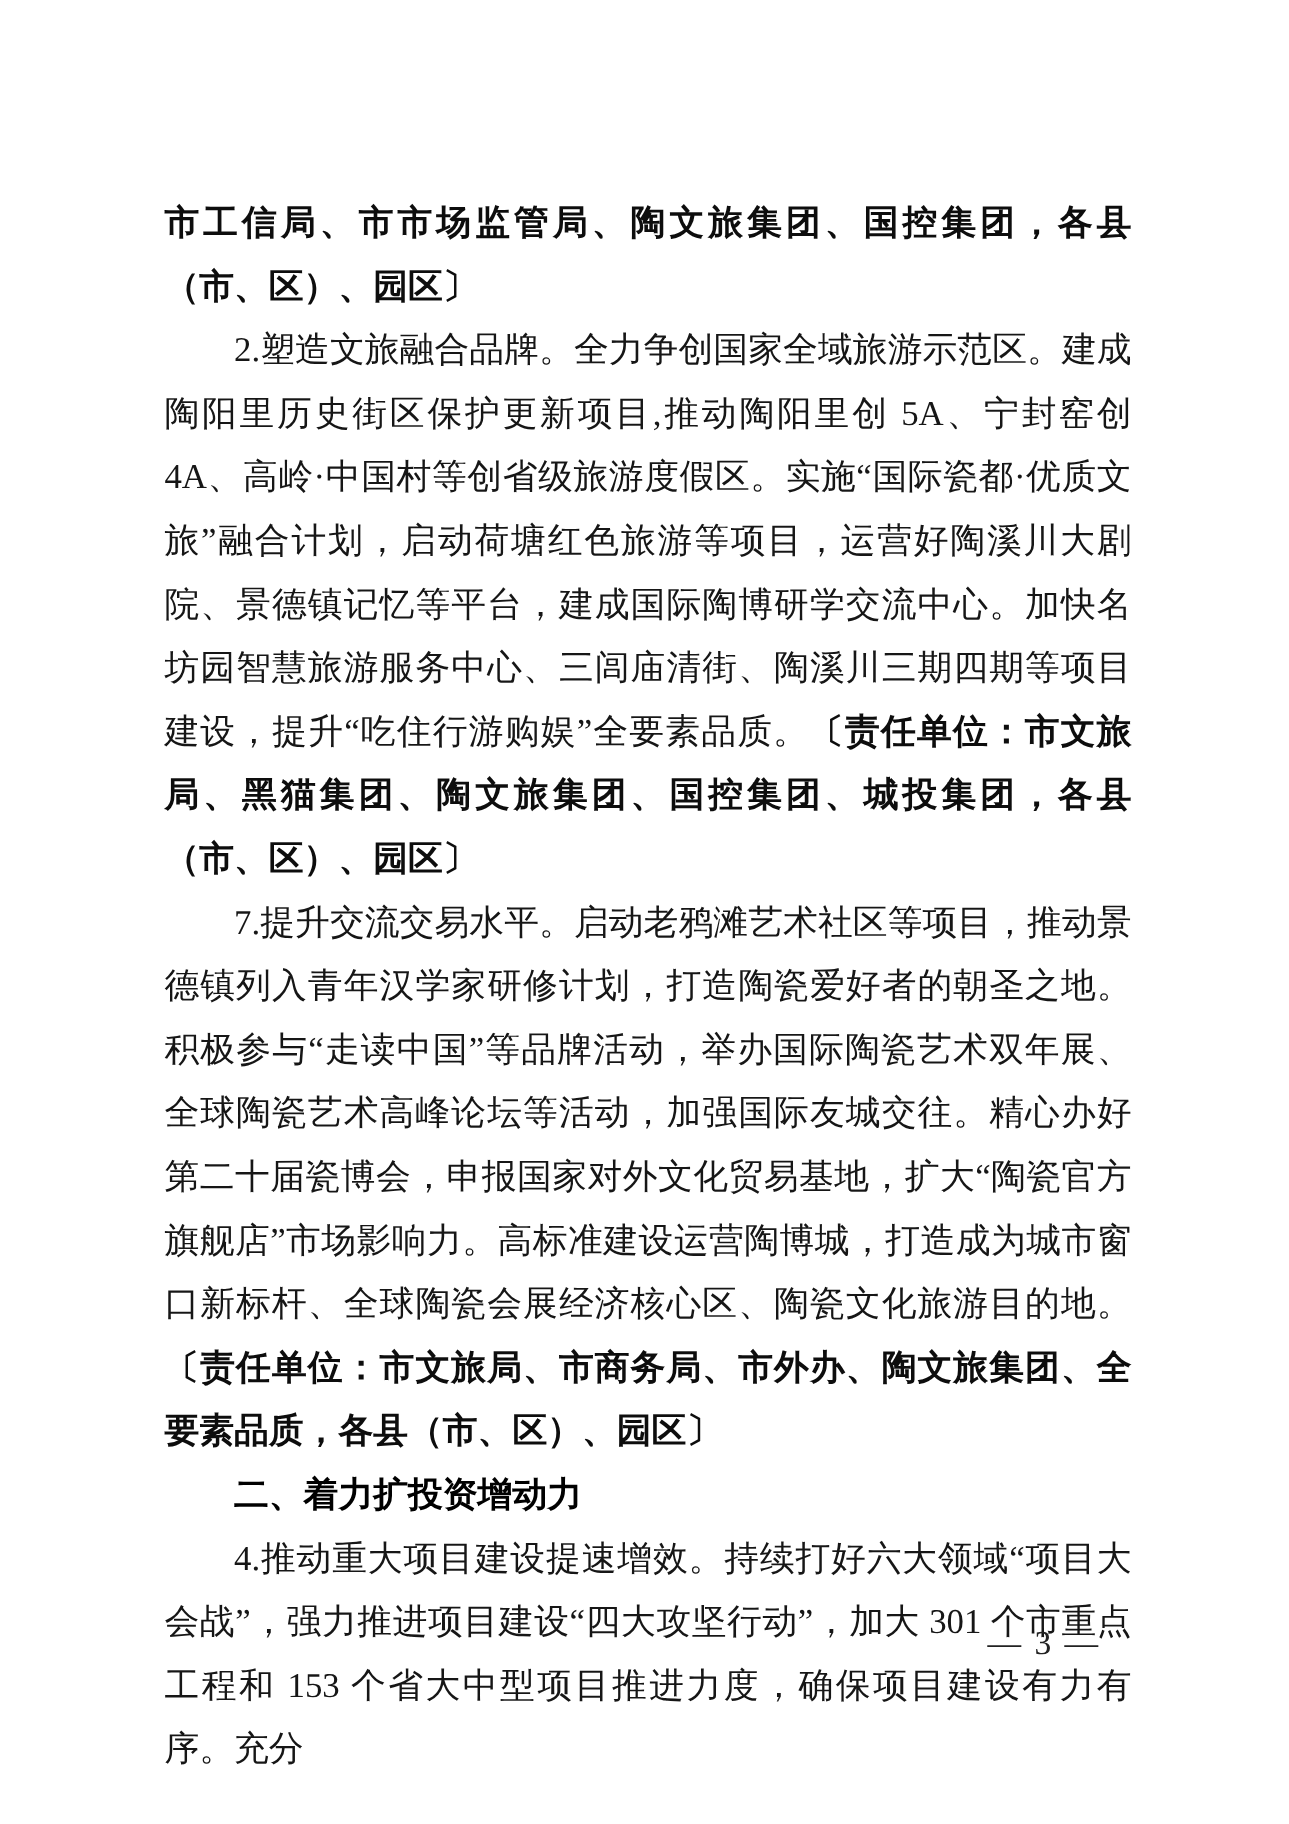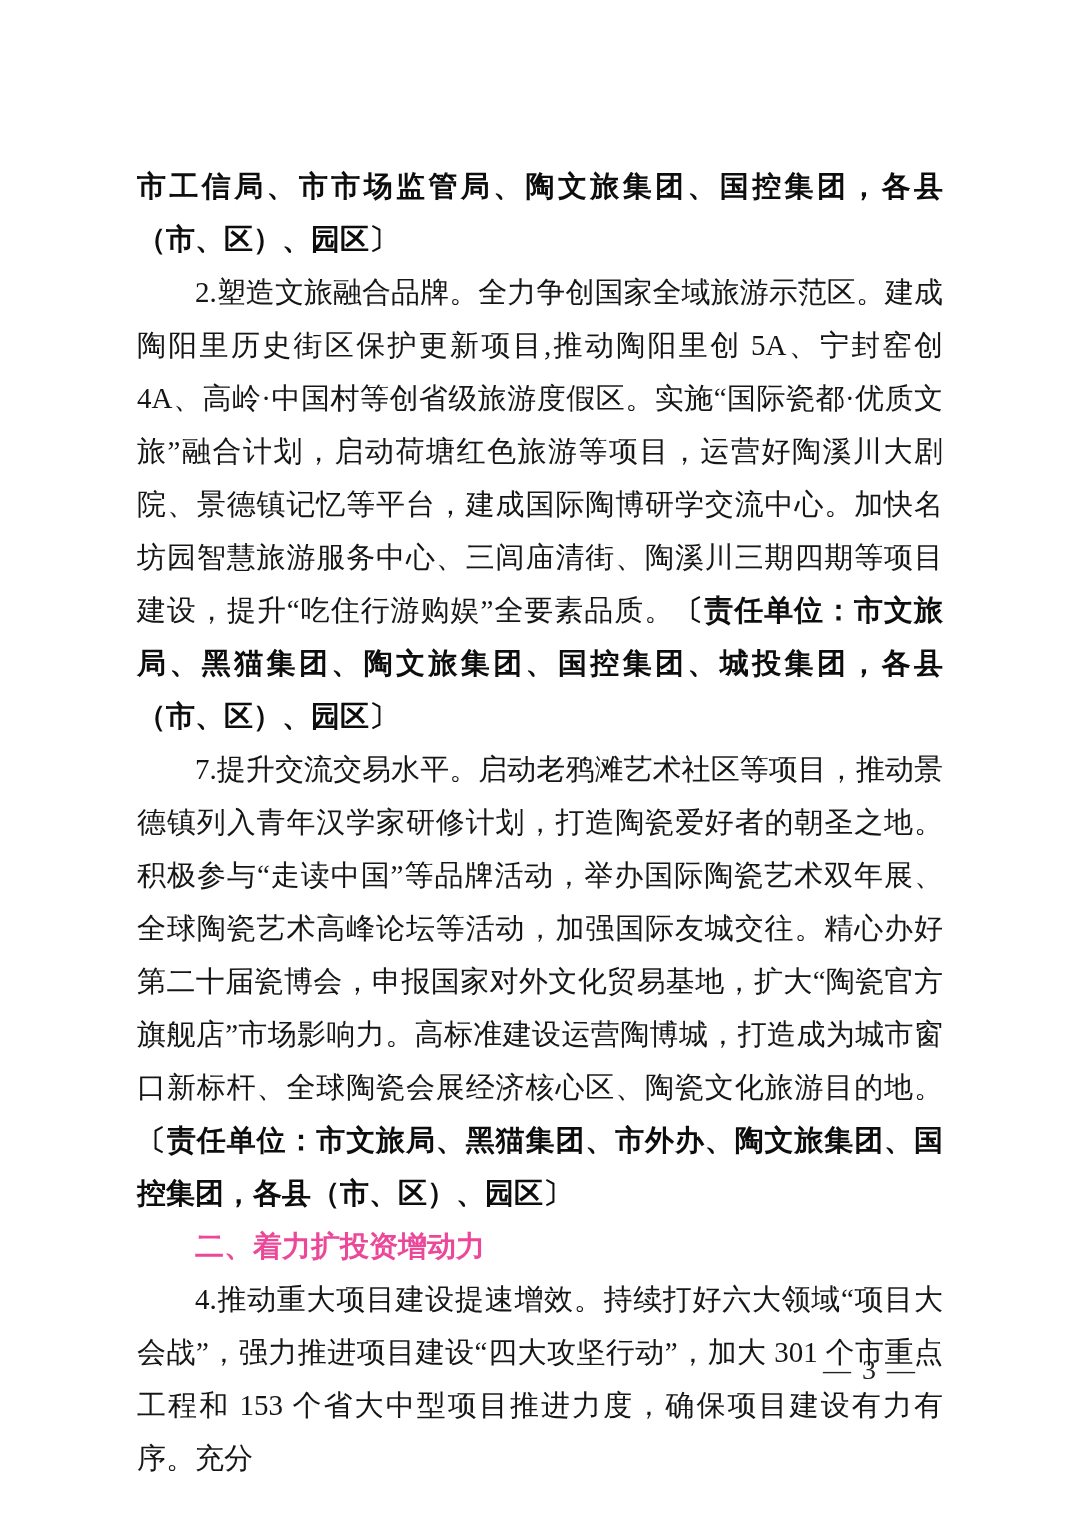--- a/index.html
+++ b/index.html
@@ -42,21 +42,21 @@
     font-weight: 400;
   }
   .run-hei {
     font-family: "Liberation Sans", "DejaVu Sans", sans-serif;
     font-weight: 700;
     color: #0d0d0d;
   }
   .heading-para {
     font-family: "Liberation Sans", "DejaVu Sans", sans-serif;
     font-weight: 700;
-    color: #ec4899;
+    color: #000000;
   }
   .page-number {
     position: absolute;
     top: 1352px;
     right: 157px;
     font-family: "Liberation Serif", "DejaVu Serif", serif;
     font-size: 28px;
     line-height: 36px;
     color: #222222;
     letter-spacing: 2px;
@@ -65,21 +65,21 @@
 </head>
 <body>
 
 <div class="page">
   <div class="content">
 
     <p class="para"><span class="run-hei">市工信局、市市场监管局、陶文旅集团、国控集团，各县（市、区）、园区〕</span></p>
 
     <p class="para indent"><span class="run-num-title">2.塑造文旅融合品牌。</span><span class="run-body">全力争创国家全域旅游示范区。建成陶阳里历史街区保护更新项目,推动陶阳里创 5A、宁封窑创 4A、高岭·中国村等创省级旅游度假区。实施“国际瓷都·优质文旅”融合计划，启动荷塘红色旅游等项目，运营好陶溪川大剧院、景德镇记忆等平台，建成国际陶博研学交流中心。加快名坊园智慧旅游服务中心、三闾庙清街、陶溪川三期四期等项目建设，提升“吃住行游购娱”全要素品质。</span><span class="run-hei">〔责任单位：市文旅局、黑猫集团、陶文旅集团、国控集团、城投集团，各县（市、区）、园区〕</span></p>
 
-    <p class="para indent"><span class="run-num-title">7.提升交流交易水平。</span><span class="run-body">启动老鸦滩艺术社区等项目，推动景德镇列入青年汉学家研修计划，打造陶瓷爱好者的朝圣之地。积极参与“走读中国”等品牌活动，举办国际陶瓷艺术双年展、全球陶瓷艺术高峰论坛等活动，加强国际友城交往。精心办好第二十届瓷博会，申报国家对外文化贸易基地，扩大“陶瓷官方旗舰店”市场影响力。高标准建设运营陶博城，打造成为城市窗口新标杆、全球陶瓷会展经济核心区、陶瓷文化旅游目的地。</span><span class="run-hei">〔责任单位：市文旅局、黑猫集团、市外办、陶文旅集团、国控集团，各县（市、区）、园区〕</span></p>
+    <p class="para indent"><span class="run-num-title">7.提升交流交易水平。</span><span class="run-body">启动老鸦滩艺术社区等项目，推动景德镇列入青年汉学家研修计划，打造陶瓷爱好者的朝圣之地。积极参与“走读中国”等品牌活动，举办国际陶瓷艺术双年展、全球陶瓷艺术高峰论坛等活动，加强国际友城交往。精心办好第二十届瓷博会，申报国家对外文化贸易基地，扩大“陶瓷官方旗舰店”市场影响力。高标准建设运营陶博城，打造成为城市窗口新标杆、全球陶瓷会展经济核心区、陶瓷文化旅游目的地。</span><span class="run-hei">〔责任单位：市文旅局、市商务局、市外办、陶文旅集团、全要素品质，各县（市、区）、园区〕</span></p>
 
     <p class="para indent heading-para"><span>二、着力扩投资增动力</span></p>
 
     <p class="para indent"><span class="run-num-title">4.推动重大项目建设提速增效。</span><span class="run-body">持续打好六大领域“项目大会战”，强力推进项目建设“四大攻坚行动”，加大 301 个市重点工程和 153 个省大中型项目推进力度，确保项目建设有力有序。充分</span></p>
 
   </div>
 
   <div class="page-number">— 3 —</div>
 </div>
 

